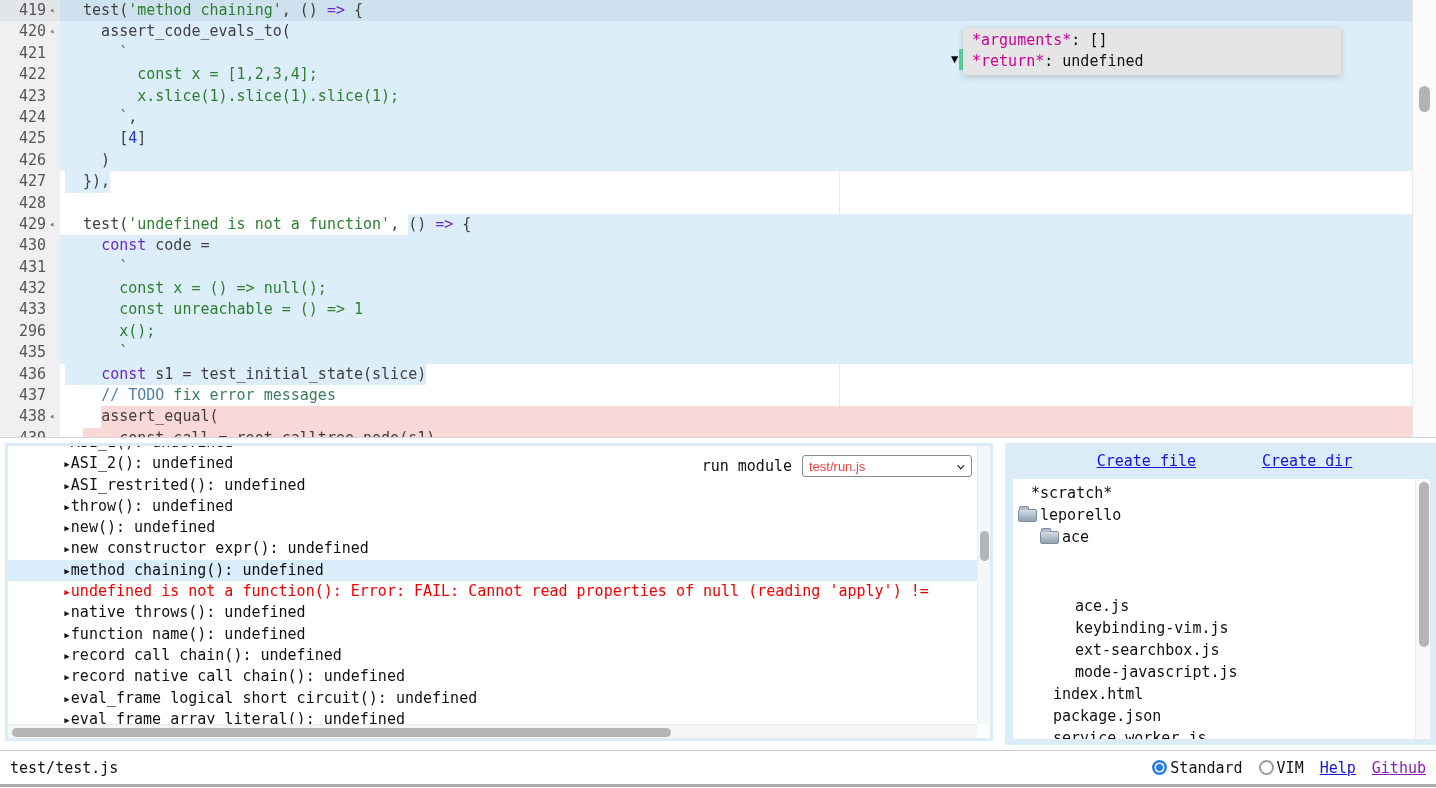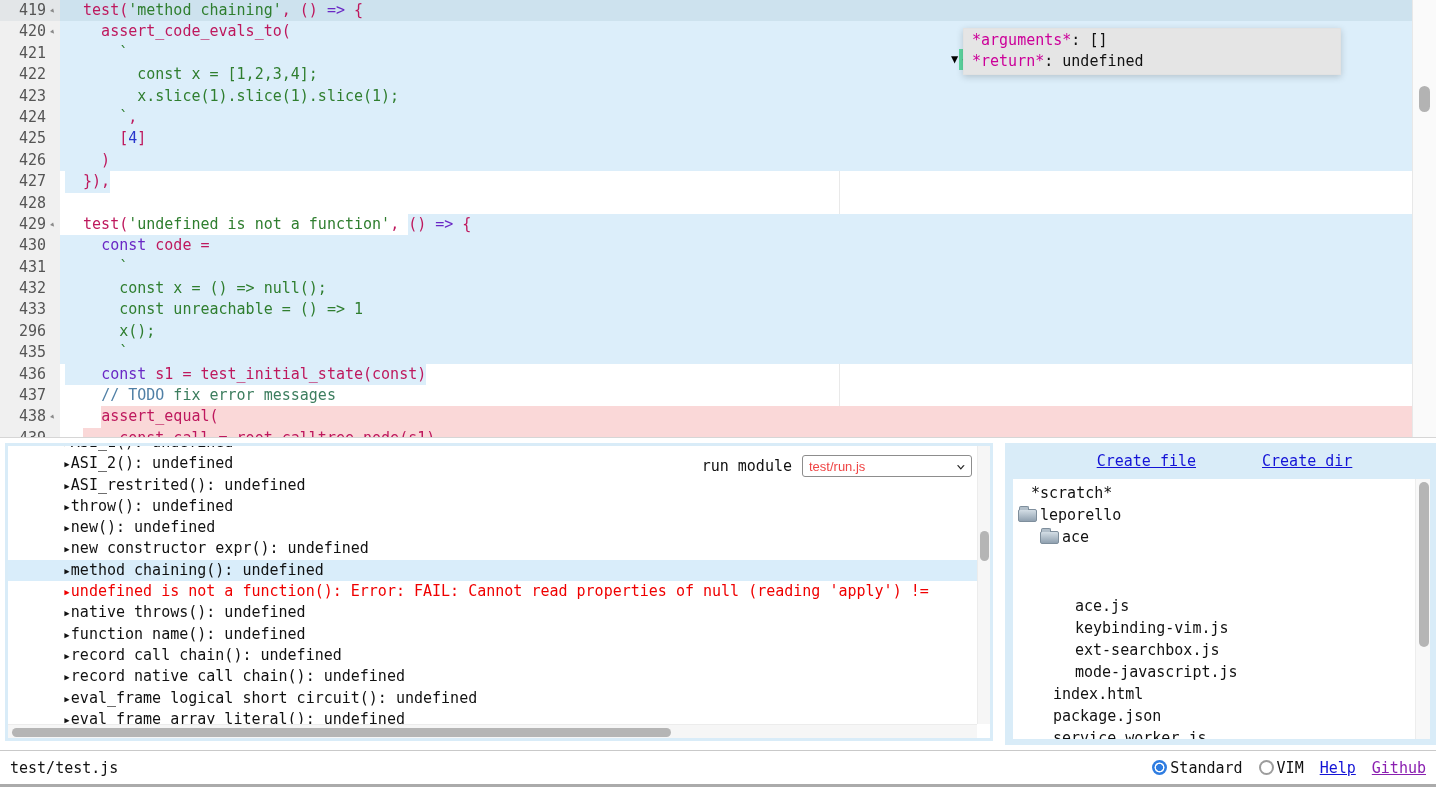--- a/index.html
+++ b/index.html
@@ -14,21 +14,21 @@
   .gutter-cell{flex:0 0 60px;width:60px;background:var(--gutter-bg);color:#555;display:flex;justify-content:flex-end;align-items:center;padding-right:1px;}
   .gutter-cell.gutter-active{background:#e3e6e8;}
   .lnum{text-align:right;}
   .fold{width:13px;font-size:10px;color:#8a8a8a;text-align:center;transform:rotate(-40deg);}
   .code-cell{flex:1;display:flex;white-space:pre;padding-left:5px;min-width:0;}
   .row-active .code-cell{background:var(--hl-active);}
   .row-blue .code-cell{background:var(--hl-blue);}
   .sbg-blue{background:var(--hl-blue);}
   .sbg-pink{background:var(--hl-pink);}
   .tailfill{flex:1;}
-  .tok-plain{color:#be185d;}
+  .tok-plain{color:#404040;}
   .tok-string{color:var(--string-green);}
   .tok-keyword{color:var(--keyword-purple);}
   .tok-arrow{color:var(--keyword-purple);}
   .tok-number{color:var(--number-blue);}
   .tok-todo{color:var(--todo-blue);}
   .tok-comment{color:var(--comment-green);}
 
   .ed-vtrack{position:absolute;right:0;top:0;bottom:0;width:24px;background:#fafafa;border-left:1px solid #e8e8e8;z-index:2;}
   .ed-vthumb{position:absolute;left:6px;top:86px;width:11px;height:26px;background:#b3b3b3;border-radius:6px;}
 
@@ -97,21 +97,21 @@
       <div class="ed-row row-blue"><div class="gutter-cell"><span class="lnum">426</span><span class="fold"></span></div><div class="code-cell"><span class="tok-plain">    )</span></div></div>
       <div class="ed-row"><div class="gutter-cell"><span class="lnum">427</span><span class="fold"></span></div><div class="code-cell"><span class="tok-plain sbg-blue">  }),</span></div></div>
       <div class="ed-row"><div class="gutter-cell"><span class="lnum">428</span><span class="fold"></span></div><div class="code-cell"></div></div>
       <div class="ed-row"><div class="gutter-cell"><span class="lnum">429</span><span class="fold">▾</span></div><div class="code-cell"><span class="tok-plain">  test(</span><span class="tok-string">'undefined is not a function'</span><span class="tok-plain">, </span><span class="tok-plain sbg-blue">() </span><span class="tok-arrow sbg-blue">=&gt;</span><span class="tok-plain sbg-blue"> {</span><span class="tailfill sbg-blue"></span></div></div>
       <div class="ed-row row-blue"><div class="gutter-cell"><span class="lnum">430</span><span class="fold"></span></div><div class="code-cell"><span class="tok-plain">    </span><span class="tok-keyword">const</span><span class="tok-plain"> code =</span></div></div>
       <div class="ed-row row-blue"><div class="gutter-cell"><span class="lnum">431</span><span class="fold"></span></div><div class="code-cell"><span class="tok-string">      `</span></div></div>
       <div class="ed-row row-blue"><div class="gutter-cell"><span class="lnum">432</span><span class="fold"></span></div><div class="code-cell"><span class="tok-string">      const x = () =&gt; null();</span></div></div>
       <div class="ed-row row-blue"><div class="gutter-cell"><span class="lnum">433</span><span class="fold"></span></div><div class="code-cell"><span class="tok-string">      const unreachable = () =&gt; 1</span></div></div>
       <div class="ed-row row-blue"><div class="gutter-cell"><span class="lnum">296</span><span class="fold"></span></div><div class="code-cell"><span class="tok-string">      x();</span></div></div>
       <div class="ed-row row-blue"><div class="gutter-cell"><span class="lnum">435</span><span class="fold"></span></div><div class="code-cell"><span class="tok-string">      `</span></div></div>
-      <div class="ed-row"><div class="gutter-cell"><span class="lnum">436</span><span class="fold"></span></div><div class="code-cell"><span class="tok-plain sbg-blue">    </span><span class="tok-keyword sbg-blue">const</span><span class="tok-plain sbg-blue"> s1 = test_initial_state(const)</span></div></div>
+      <div class="ed-row"><div class="gutter-cell"><span class="lnum">436</span><span class="fold"></span></div><div class="code-cell"><span class="tok-plain sbg-blue">    </span><span class="tok-keyword sbg-blue">const</span><span class="tok-plain sbg-blue"> s1 = test_initial_state(slice)</span></div></div>
       <div class="ed-row"><div class="gutter-cell"><span class="lnum">437</span><span class="fold"></span></div><div class="code-cell"><span class="tok-plain">    </span><span class="tok-todo">// TODO</span><span class="tok-comment"> fix error messages</span></div></div>
       <div class="ed-row"><div class="gutter-cell"><span class="lnum">438</span><span class="fold">▾</span></div><div class="code-cell"><span class="tok-plain">    </span><span class="tok-plain sbg-pink">assert_equal(</span><span class="tailfill sbg-pink"></span></div></div>
       <div class="ed-row"><div class="gutter-cell"><span class="lnum">439</span><span class="fold"></span></div><div class="code-cell"><span class="tok-plain">  </span><span class="tok-plain sbg-pink">    const call = root_calltree_node(s1)</span><span class="tailfill sbg-pink"></span></div></div>
     </div>
   <div class="ed-vtrack">
     <div class="ed-vthumb"></div>
   </div>
   <div class="tooltip">
     <div class="tt-header">
       <span class="tt-arrow">▼</span><span class="tt-obj">{*arguments*: [], *return*: undefined}</span>

